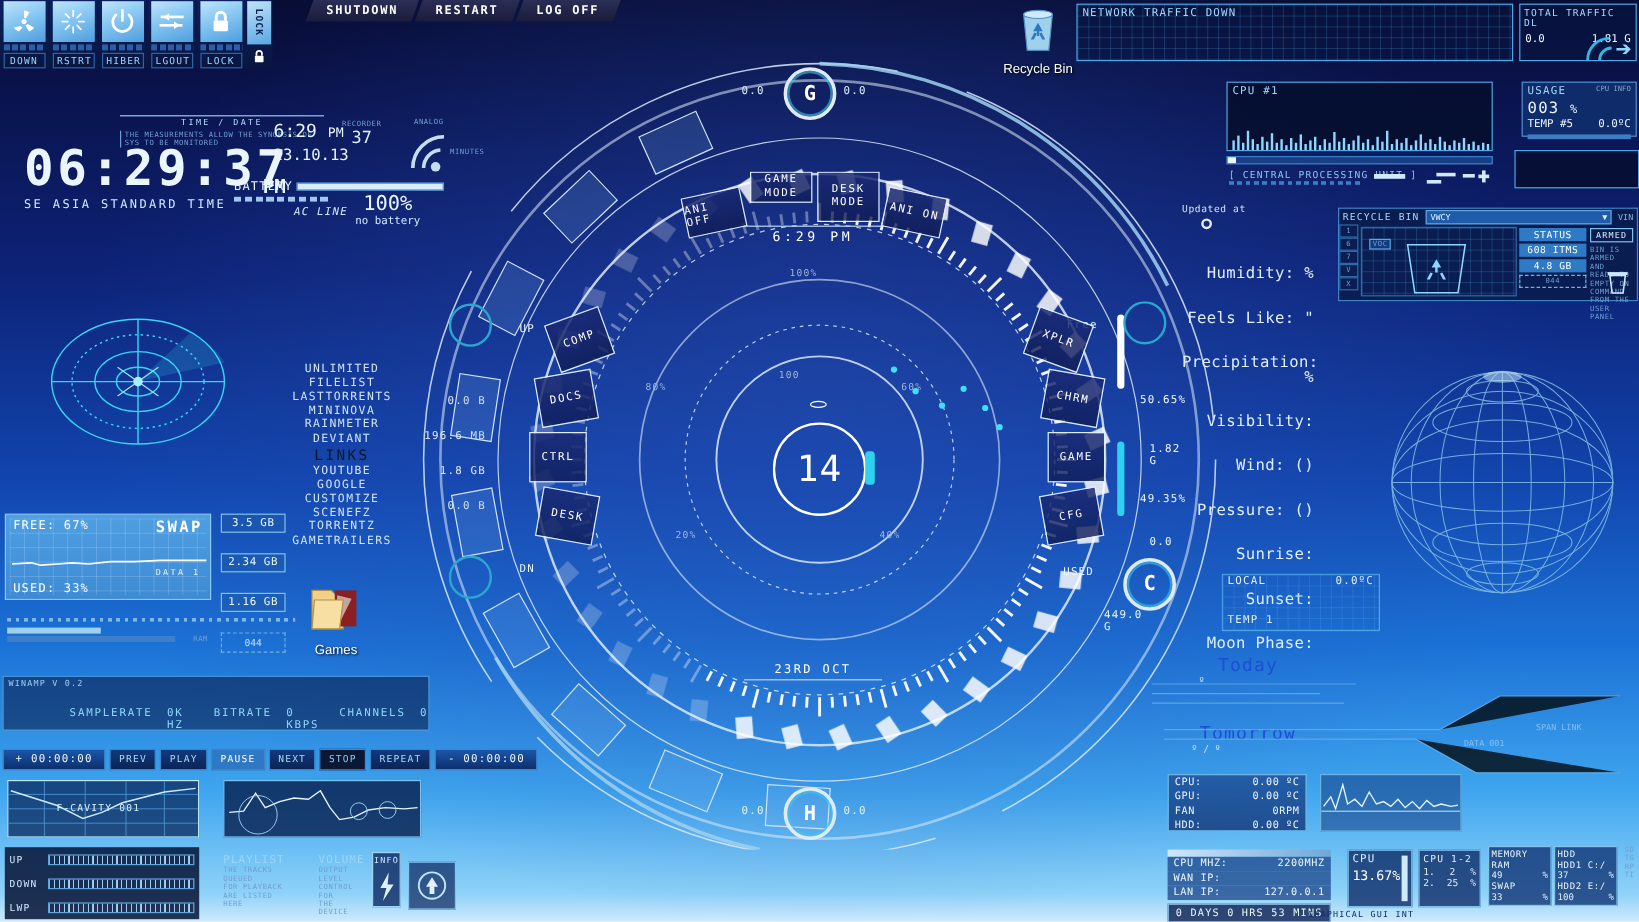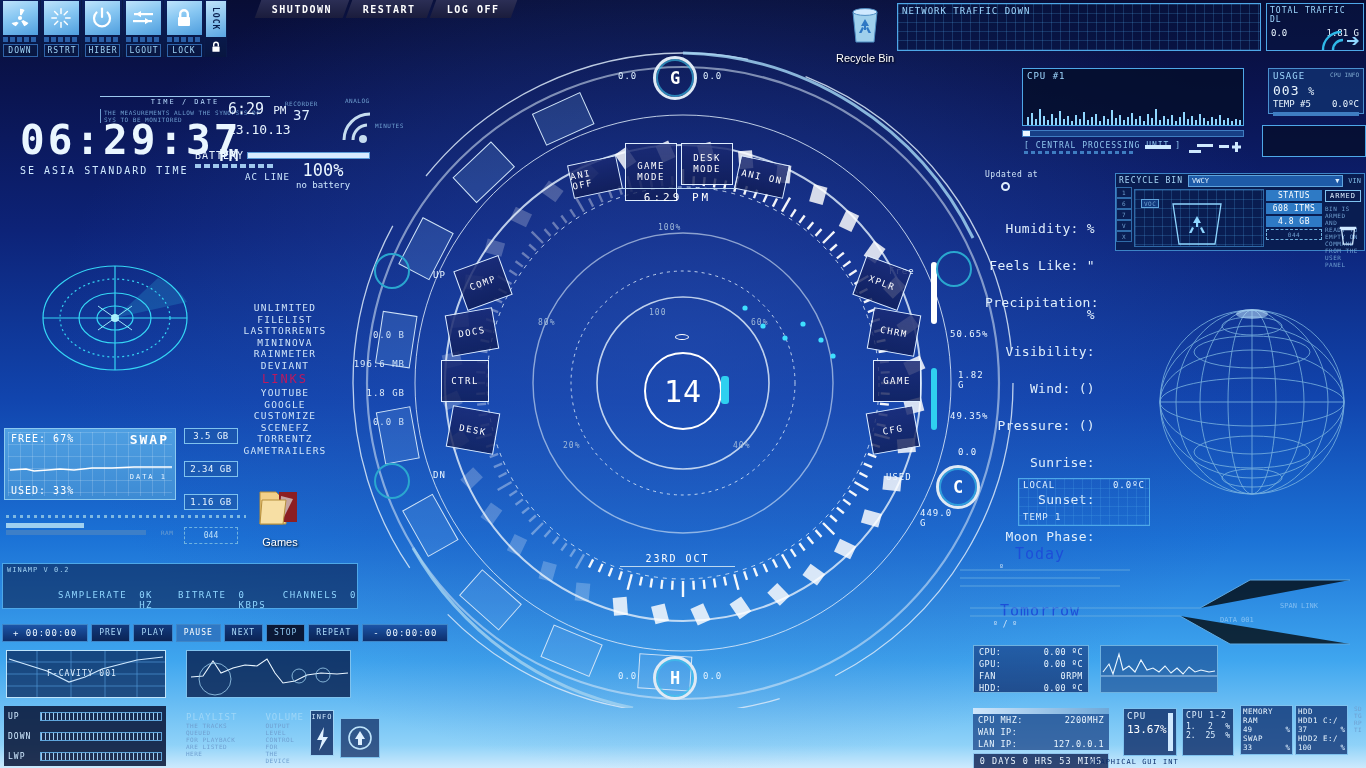--- a/index.html
+++ b/index.html
@@ -65,34 +65,34 @@
   #clock .tz { font-size:10px; letter-spacing:2px; color:#cfe9ff; margin-top:4px; }
   #timedate { left:100px; top:96px; width:170px; }
   #timedate .hd { font-size:7px; letter-spacing:2px; color:#b9dcff; text-align:center;
      border-top:1px solid #9cc8ee; padding-top:1px;}
   #sidetime { left:228px; top:100px; text-align:left; }
   #sidetime .t1 { font-size:15px; color:#e8f4ff; }
   #sidetime .t2 { font-size:13px; color:#e8f4ff; margin-top:4px; }
   #battery { left:195px; top:150px; width:175px; }
   .bbar { height:7px; background:#0d2f72; border:1px solid #5a9ad6; position:relative; }
   .bbar i { display:block; height:100%; background:#d8ecff; }
-  #acline { left:245px; top:172px; font-size:9px; letter-spacing:1px; }
+  #acline { left:245px; top:172px; font-size:9px; letter-spacing:1px;font-style:italic; }
   #batpct { left:296px; top:160px; text-align:center; }
   #batpct .p { font-size:17px; color:#eaf6ff; }
   #batpct .s { font-size:9px; color:#cfe9ff; }
   #rec { left:285px; top:100px; text-align:center; }
   #rec .n { font-size:14px; color:#dceeff; }
 
   
   #radar { left:38px; top:262px; width:155px; height:112px; }
 
   
   #links { left:215px; top:282px; width:140px; text-align:center;margin-top:20px; }
   #links div { font-size:9.5px; letter-spacing:1.2px; color:#cfe4f8; line-height:11.5px; }
-  #links div.hi { color:#be185d; font-size:12px; line-height:16px; letter-spacing:2px; }
+  #links div.hi { color:#0f172a; font-size:12px; line-height:16px; letter-spacing:2px; }
 
   
   #drives { left:345px; top:330px; width:60px; text-align:right; }
   #drives div { font-size:9px; letter-spacing:1px; color:#dce9f8; margin-bottom:19px; }
 
   
   #swap { left:4px; top:428px; width:172px; height:72px; border:1px solid #8cc9f0;
      background:linear-gradient(180deg,#4f9fe2,#3d8bd4); }
   #swap .g { position:absolute; inset:3px;
      background-image:linear-gradient(rgba(255,255,255,.16) 1px,transparent 1px),
@@ -792,21 +792,21 @@
       <span>GAME</span>
     </div>
   <div class="dockbtn" style="left:536px;top:401px;width:48px;height:42px;transform:rotate(-10deg)">
       <span>CFG</span>
     </div>
   <span class="outlbl" style="left:553px;top:464px">USED</span>
 
   <div class="dockbtn" style="left:237px;top:152px;width:50px;height:34px;transform:rotate(-12deg)">
       <span>ANI OFF</span>
     </div>
-  <div class="dockbtn mode" style="left:292px;top:135px;width:52px;height:58px">
+  <div class="dockbtn mode" style="left:292px;top:135px;width:52px;height:26px">
       <span>GAME MODE</span>
     </div>
   <div class="dockbtn mode" style="left:348px;top:135px;width:52px;height:42px">
       <span>DESK MODE</span>
     </div>
   <div class="dockbtn" style="left:404px;top:152px;width:50px;height:34px;transform:rotate(12deg)">
       <span>ANI ON</span>
     </div>
 
   <div id="dialtime">6:29  PM</div>

